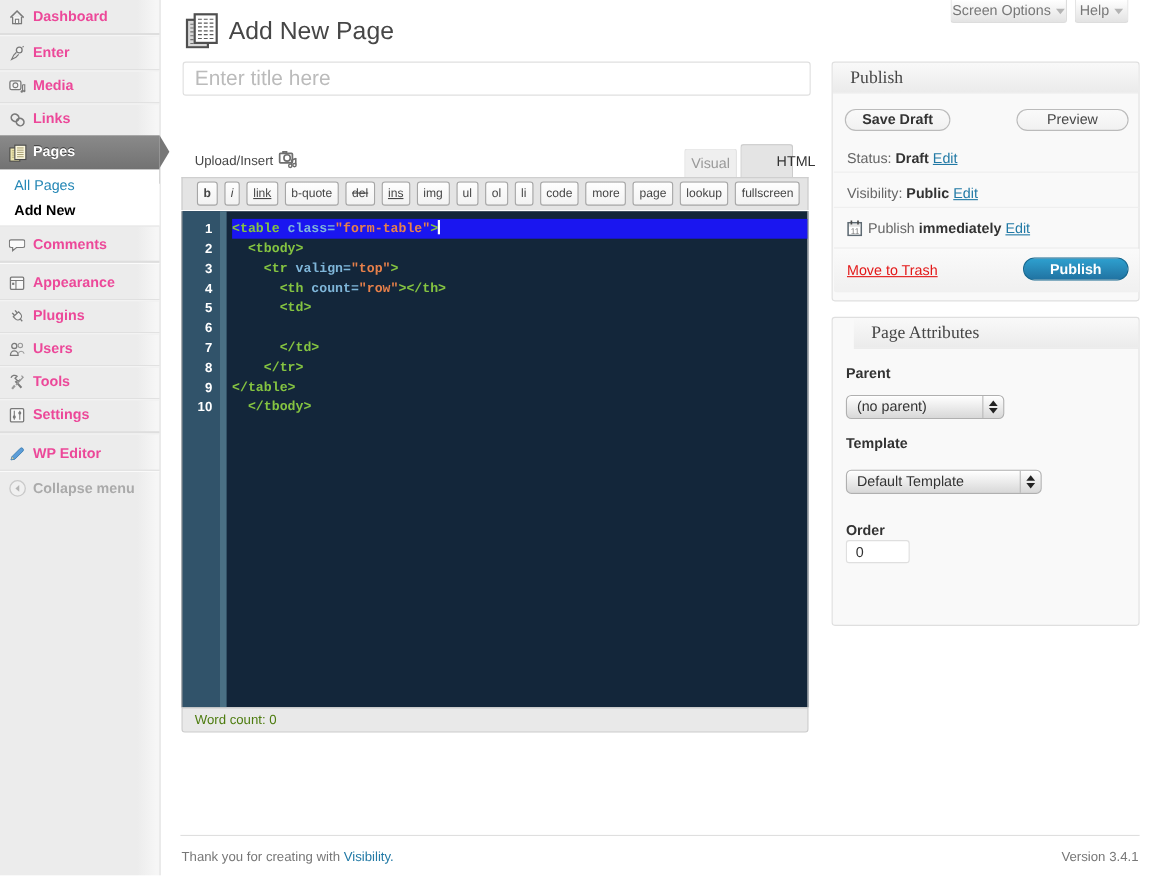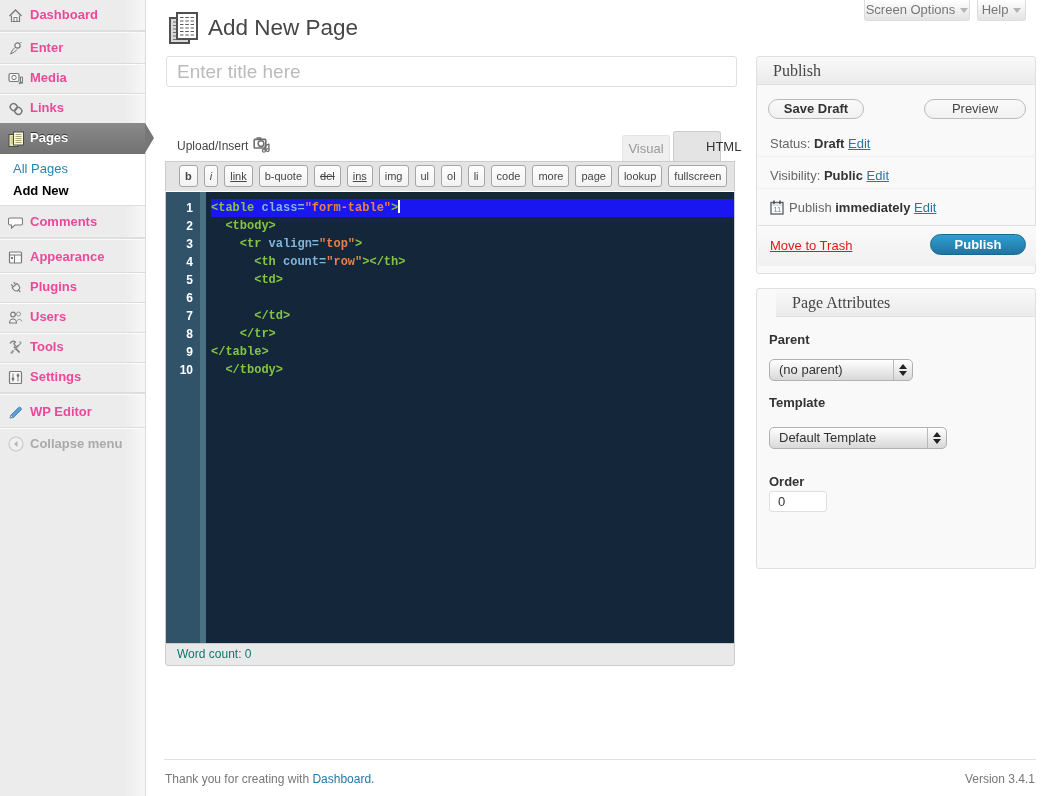--- a/index.html
+++ b/index.html
@@ -39,21 +39,21 @@
 .qt { display:inline-block; height:22px; background:linear-gradient(#fefefe,#f2f2f2); border:1px solid #a6a6a6; border-radius:3px; font-size:11px; color:#464646; line-height:20px; padding:0 5px; margin:3px 0 0 6px; vertical-align:top; }
 #code-wrap { position:absolute; left:165px; top:192px; width:570px; height:451px; background:#13263a; border-left:1px solid #ccc; border-right:1px solid #ccc; }
 #gutter { position:absolute; left:0; top:0; width:34px; height:451px; background:#31536a; }
 #gutter-strip { position:absolute; left:34px; top:0; width:6px; height:451px; background:#4a7084; }
 #gutter .ln { position:absolute; right:7px; width:27px; text-align:right; font-size:12px; font-weight:bold; color:#fff; font-family:"Liberation Sans",sans-serif; line-height:18px; }
 #code { position:absolute; left:45px; top:7px; right:0; font-family:"Liberation Mono",monospace; font-size:12px; font-weight:bold; line-height:18px; }
 #code .line { height:18px; white-space:pre; }
 .tg { color:#85c441; } .at { color:#7fb6d9; } .st { color:#e8804a; }
 #sel { background:#1a16f0; }
 #caret { display:inline-block; width:2px; height:13px; background:#fff; vertical-align:-2px; }
-#statusbar { position:absolute; left:165px; top:643px; width:570px; height:23px; background:#e9e9e9; border:1px solid #ccc; border-radius:0 0 3px 3px; font-size:12px; color:#0f766e; line-height:21px; padding-left:11px; }
+#statusbar { position:absolute; left:165px; top:643px; width:570px; height:23px; background:#e9e9e9; border:1px solid #ccc; border-radius:0 0 3px 3px; font-size:12px; color:#4d7c0f; line-height:21px; padding-left:11px; }
 
 
 .postbox { position:absolute; left:756px; width:280px; background:#f9f9f9; border:1px solid #dfdfdf; border-radius:3px; }
 .postbox h3 { font-family:"Liberation Serif",serif; font-weight:normal; font-size:16px; color:#464646; background:linear-gradient(#f9f9f9,#ebebeb); border-bottom:1px solid #e0e0e0; height:28px; line-height:28px; padding-left:16px; border-radius:3px 3px 0 0; }
 .btn { position:absolute; height:20px; background:linear-gradient(#fafafa,#f1f1f1); border:1px solid #bbb; border-radius:11px; font-size:13px; color:#464646; text-align:center; line-height:18px; }
 .link { color:#2179a5; text-decoration:underline; }
 .red { color:#e31717; text-decoration:underline; }
 .mrow { position:absolute; left:13px; font-size:13px; color:#666; }
 .mrow b { color:#333; }
 .divider { position:absolute; left:1px; width:278px; height:1px; background:#eee; }
@@ -283,15 +283,15 @@
   <div class="label" style="top:106px;">Template</div>
   <div class="selbox" style="top:138px; width:178px;">Default Template<span class="stepper">
         <span class="up"></span>
         <span class="dn"></span>
       </span></div>
   <div class="label" style="top:173px;margin-top:12px;">Order</div>
   <div style="position:absolute; left:12px; top:202px; width:58px; height:21px; background:#fff; border:1px solid #dfdfdf; border-radius:3px; font-size:13px; color:#333; line-height:19px; padding-left:8px;">0</div>
 </div>
 
 <div id="footer">
-  <span style="position:absolute; left:1px; top:12px;">Thank you for creating with <span style="color:#2179a5;">Dashboard.</span></span>
+  <span style="position:absolute; left:1px; top:12px;">Thank you for creating with <span style="color:#2179a5;">Visibility.</span></span>
   <span style="position:absolute; right:1px; top:12px;">Version 3.4.1</span>
 </div>
 
 </body></html>

